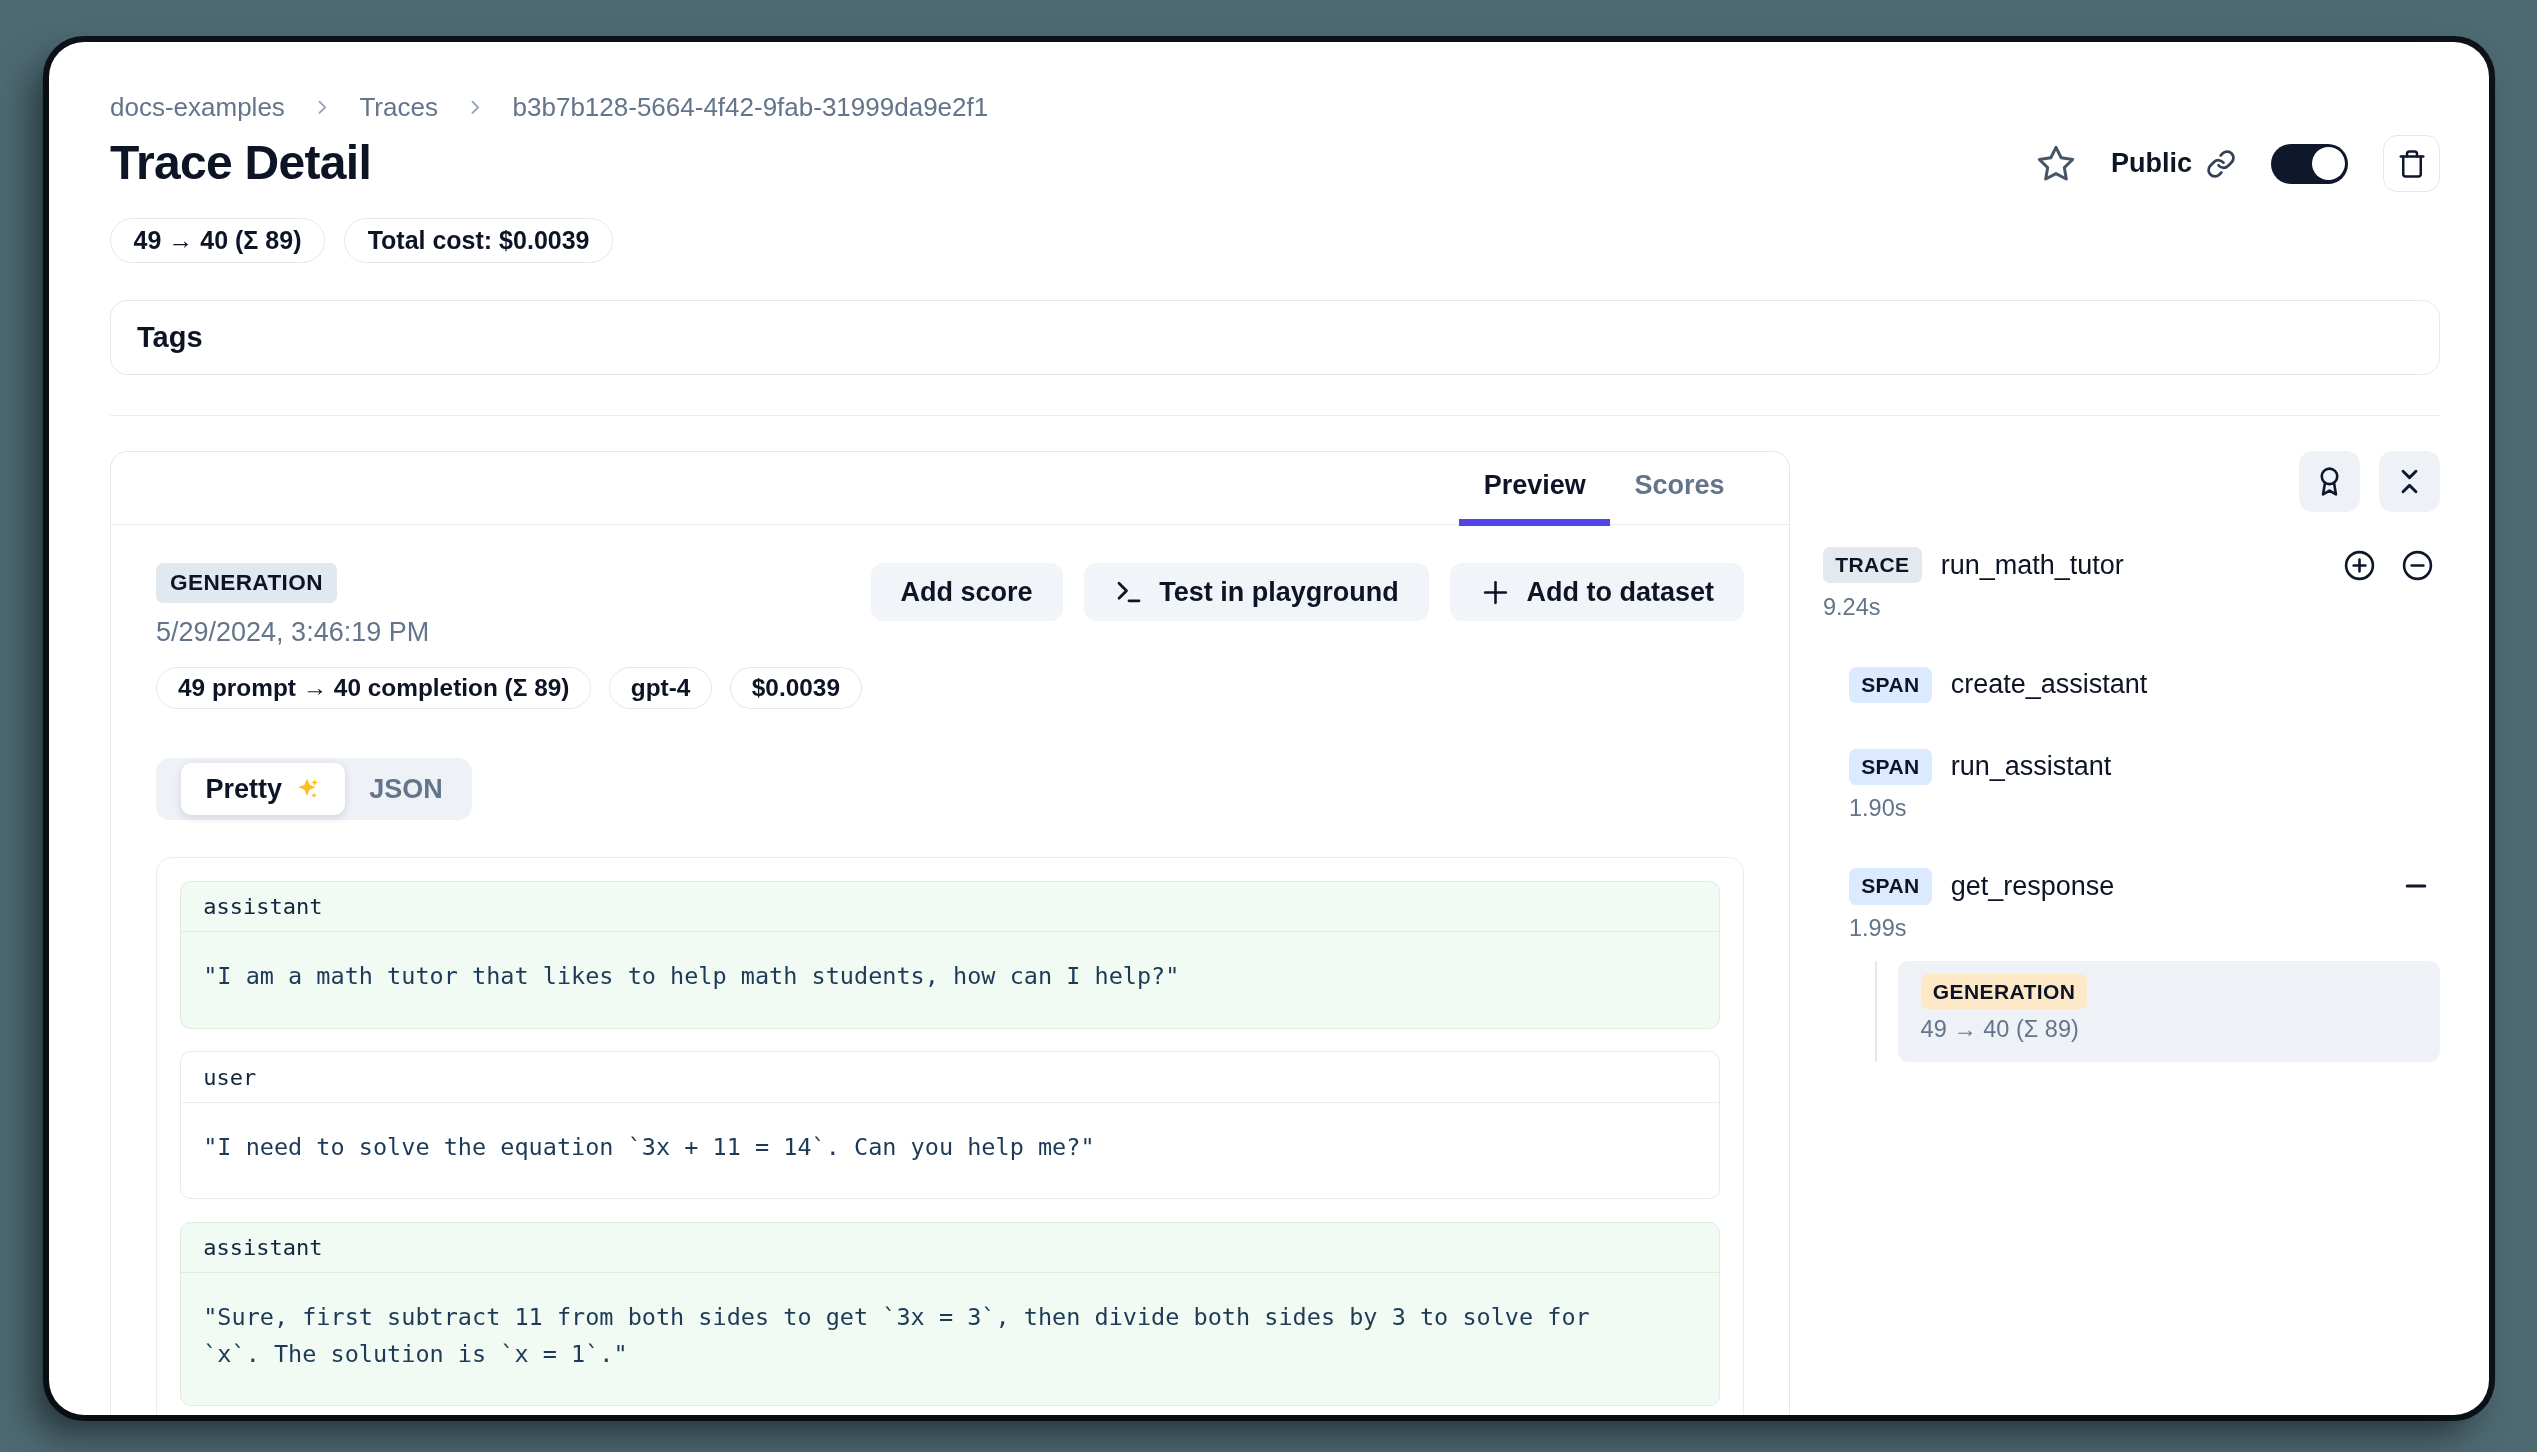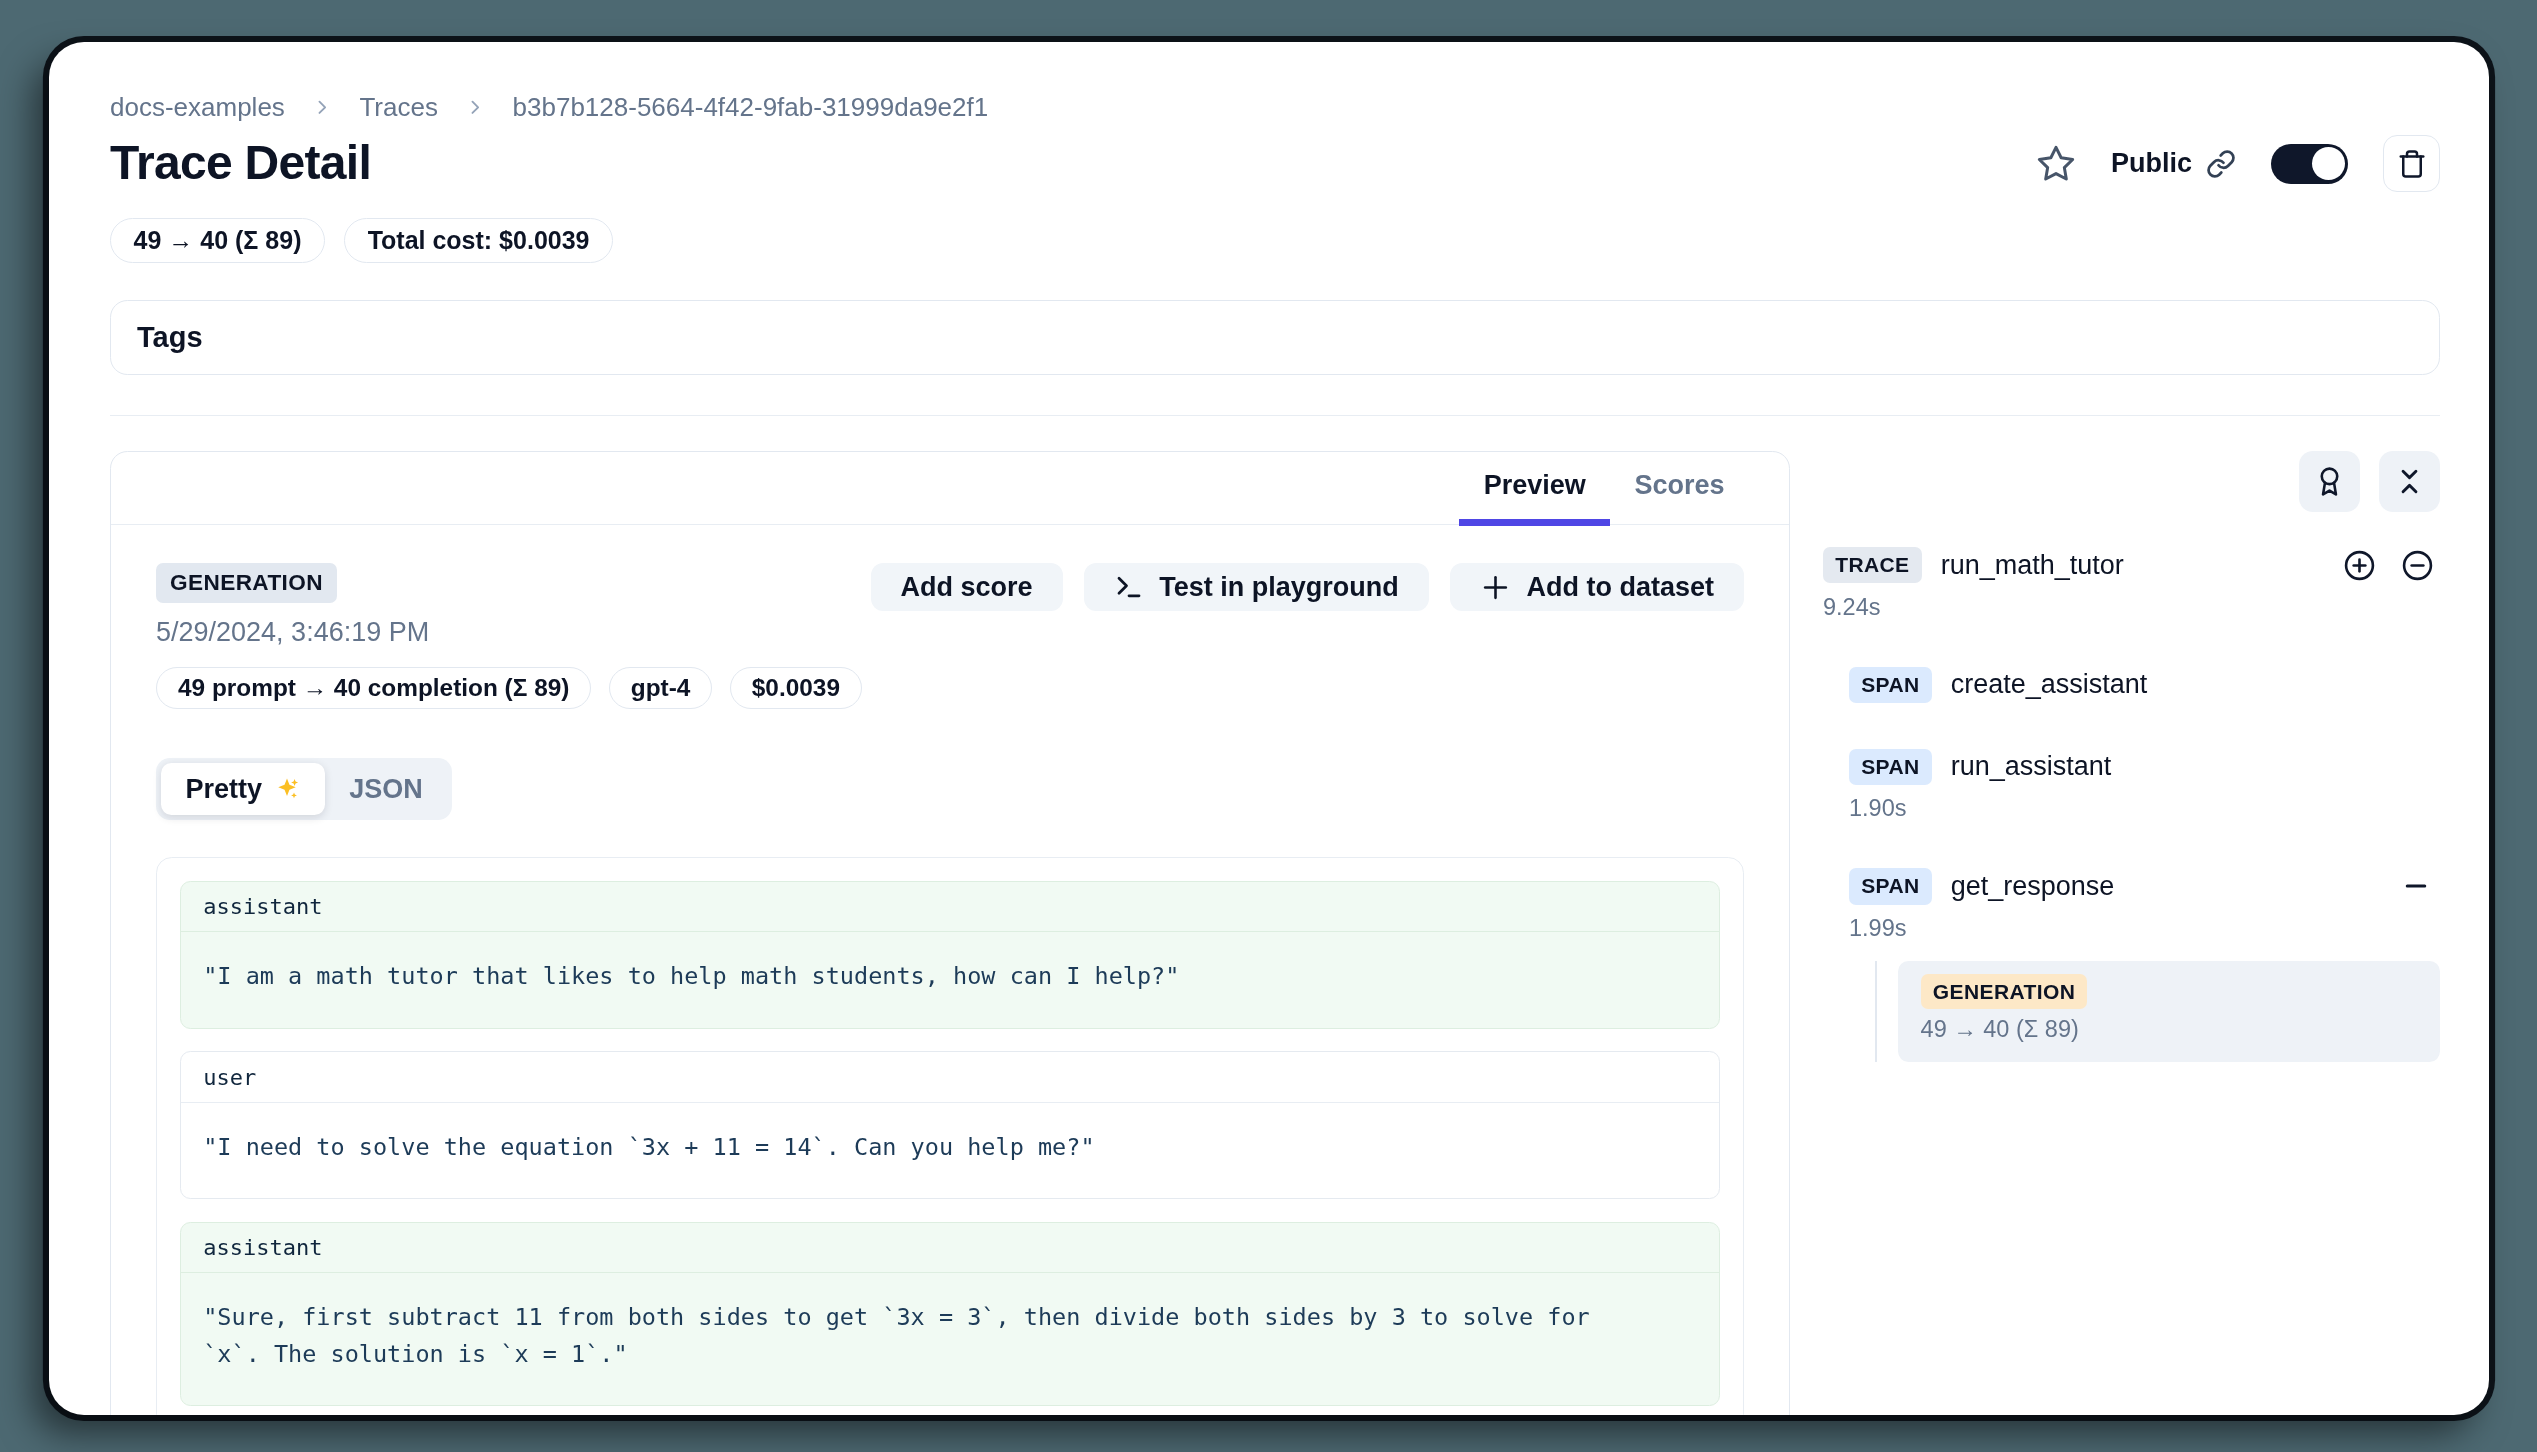--- a/index.html
+++ b/index.html
@@ -44,25 +44,25 @@
   .tabs { height:73px; display:flex; justify-content:flex-end; padding-right:40px; border-bottom:1.7px solid var(--border-soft,#e8edf3); }
   .tab { display:flex; align-items:center; padding:0 24.4px; font-size:27px; font-weight:600; color:var(--text-grey,#64748b); border-bottom:7px solid transparent; margin-bottom:-1.7px; cursor:pointer; }
   .tab.active { color:var(--text-dark,#0d1425); border-bottom-color:var(--accent,#4f46e5); }
   .obs-body { padding:38px 45px 45px; }
   .obs-header { display:flex; align-items:flex-start; }
   .type-badge { display:inline-block; background:var(--gen-badge,#e2e8f0); font-size:22.6px; font-weight:700; padding:7px 14px; border-radius:7px; letter-spacing:0.4px; }
   .timestamp { margin-top:14px; font-size:27px; font-weight:500; color:var(--text-grey,#64748b); }
   .meta-badges { margin-top:19px; display:flex; gap:17.4px; }
   .meta-badges .pill { font-size:24.4px; padding:6.1px 21px; }
   .obs-actions { margin-left:auto; display:flex; gap:21px; }
-  .action-btn { height:48px; display:flex; align-items:center; gap:15.7px; background:var(--btn-bg,#f1f5f9); border:none; border-radius:12.2px; padding:0 30px; font-size:27px; font-weight:600; color:var(--text-dark,#0d1425); cursor:pointer; white-space:nowrap; }
+  .action-btn { height:58px; display:flex; align-items:center; gap:15.7px; background:var(--btn-bg,#f1f5f9); border:none; border-radius:12.2px; padding:0 30px; font-size:27px; font-weight:600; color:var(--text-dark,#0d1425); cursor:pointer; white-space:nowrap; }
   
   .seg { margin-top:49px; display:inline-flex; background:var(--seg-bg,#eef2f7); border-radius:14px; padding:5.2px; }
   .seg-item { display:flex; align-items:center; gap:10.4px; padding:10.4px 24.4px; font-size:27px; font-weight:700; color:var(--text-grey,#64748b); border-radius:10.4px; cursor:pointer; }
-  .seg-item.active { background:#fff; color:var(--text-dark,#0d1425); box-shadow:0 2.6px 8.7px rgba(13,20,37,.12); }
+  .seg-item.active { background:#fff; color:var(--text-dark,#0d1425); box-shadow:0 2.6px 8.7px rgba(13,20,37,.12);margin-left:20px; }
   
   .messages-wrap { margin-top:37px; border:1.7px solid var(--border-soft,#e8edf3); border-radius:15.7px; padding:22.6px; display:flex; flex-direction:column; gap:22.6px; }
   .msg { border-radius:10.4px; border:1.7px solid; overflow:hidden; }
   .msg.assistant { background:var(--mint-bg,#f1faf3); border-color:var(--mint-border,#ddeee0); }
   .msg.user { background:#fff; border-color:#e5eaf0; }
   .msg-role { padding:12.2px 22.6px; font-family:"DejaVu Sans Mono", monospace; font-size:22px; color:#10263d; }
   .msg.assistant .msg-role { border-bottom:1.7px solid var(--mint-border,#ddeee0); }
   .msg.user .msg-role { border-bottom:1.7px solid var(--border-soft,#e8edf3); }
   .msg-content { padding:26px 22.6px 33px; font-family:"DejaVu Sans Mono", monospace; font-size:23.5px; line-height:1.55; color:var(--msg-text,#1d3b58); max-width:1479px; }
   

